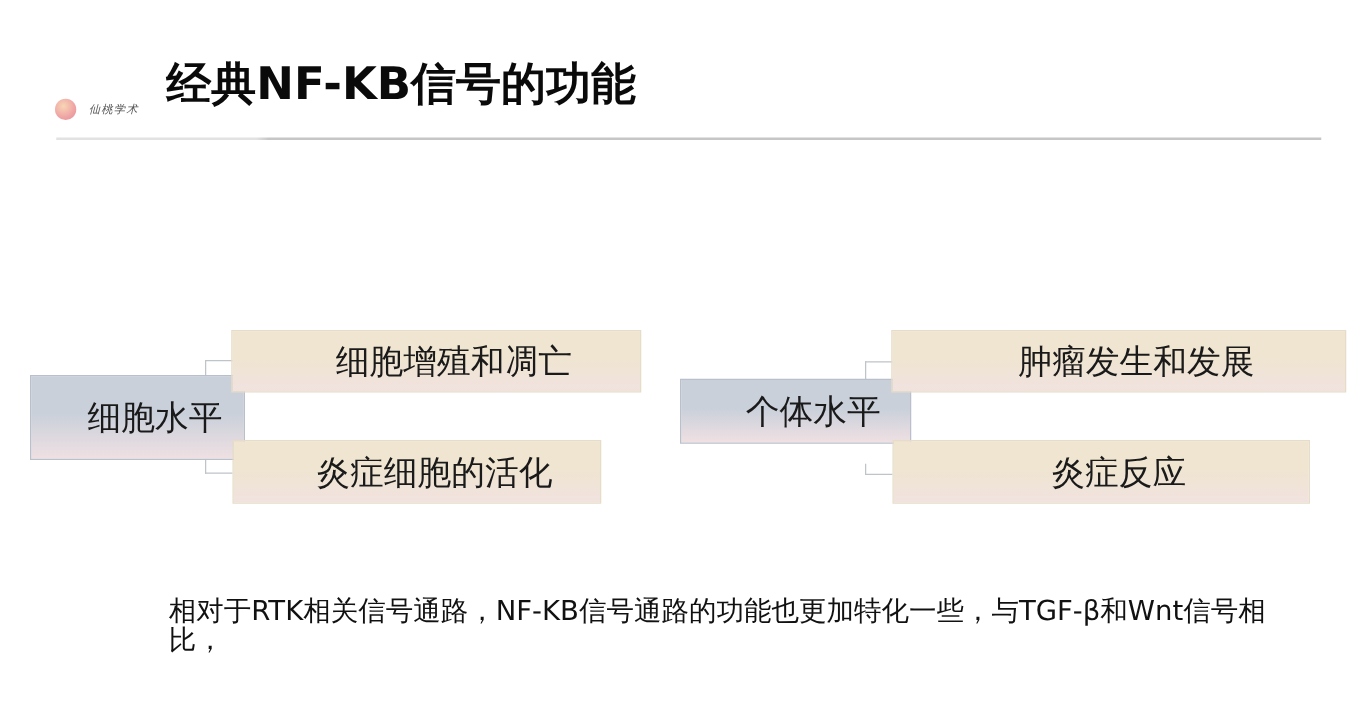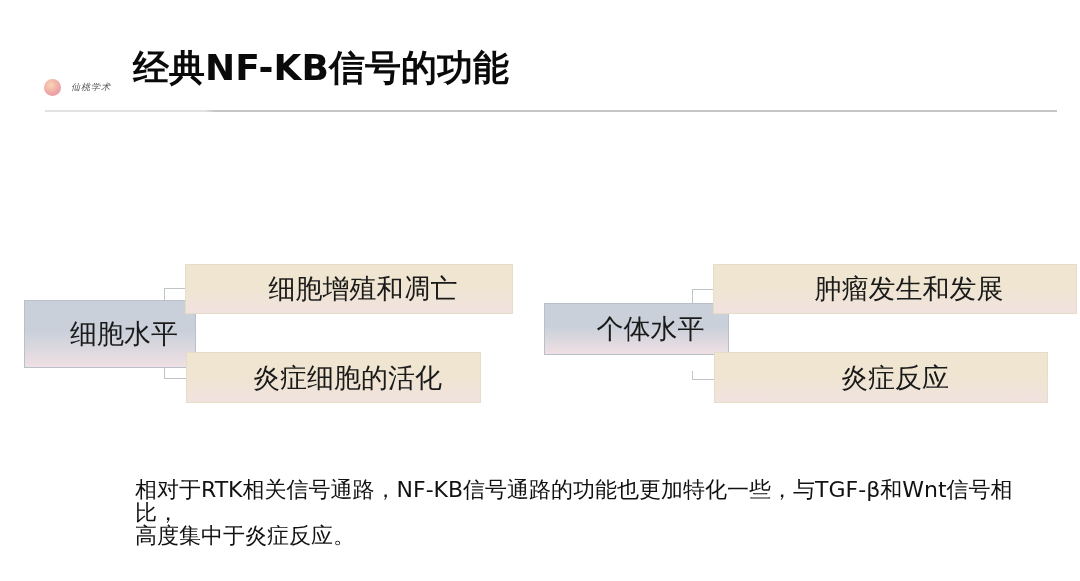--- a/index.html
+++ b/index.html
@@ -96,16 +96,15 @@
     <div class="box child" style="left:713px; top:264px; width:364px; height:50px;">
       <span>肿瘤发生和发展</span>
     </div>
     <div class="box child" style="left:714px; top:352px; width:334px; height:51px;">
       <span>炎症反应</span>
     </div>
   </div>
 
   <div class="footnote">
     <div>相对于RTK相关信号通路，NF-KB信号通路的功能也更加特化一些，与TGF-β和Wnt信号相比，</div>
-    <div>高度集中于炎症反应。</div>
   </div>
 
 </div>
 
 </body></html>

